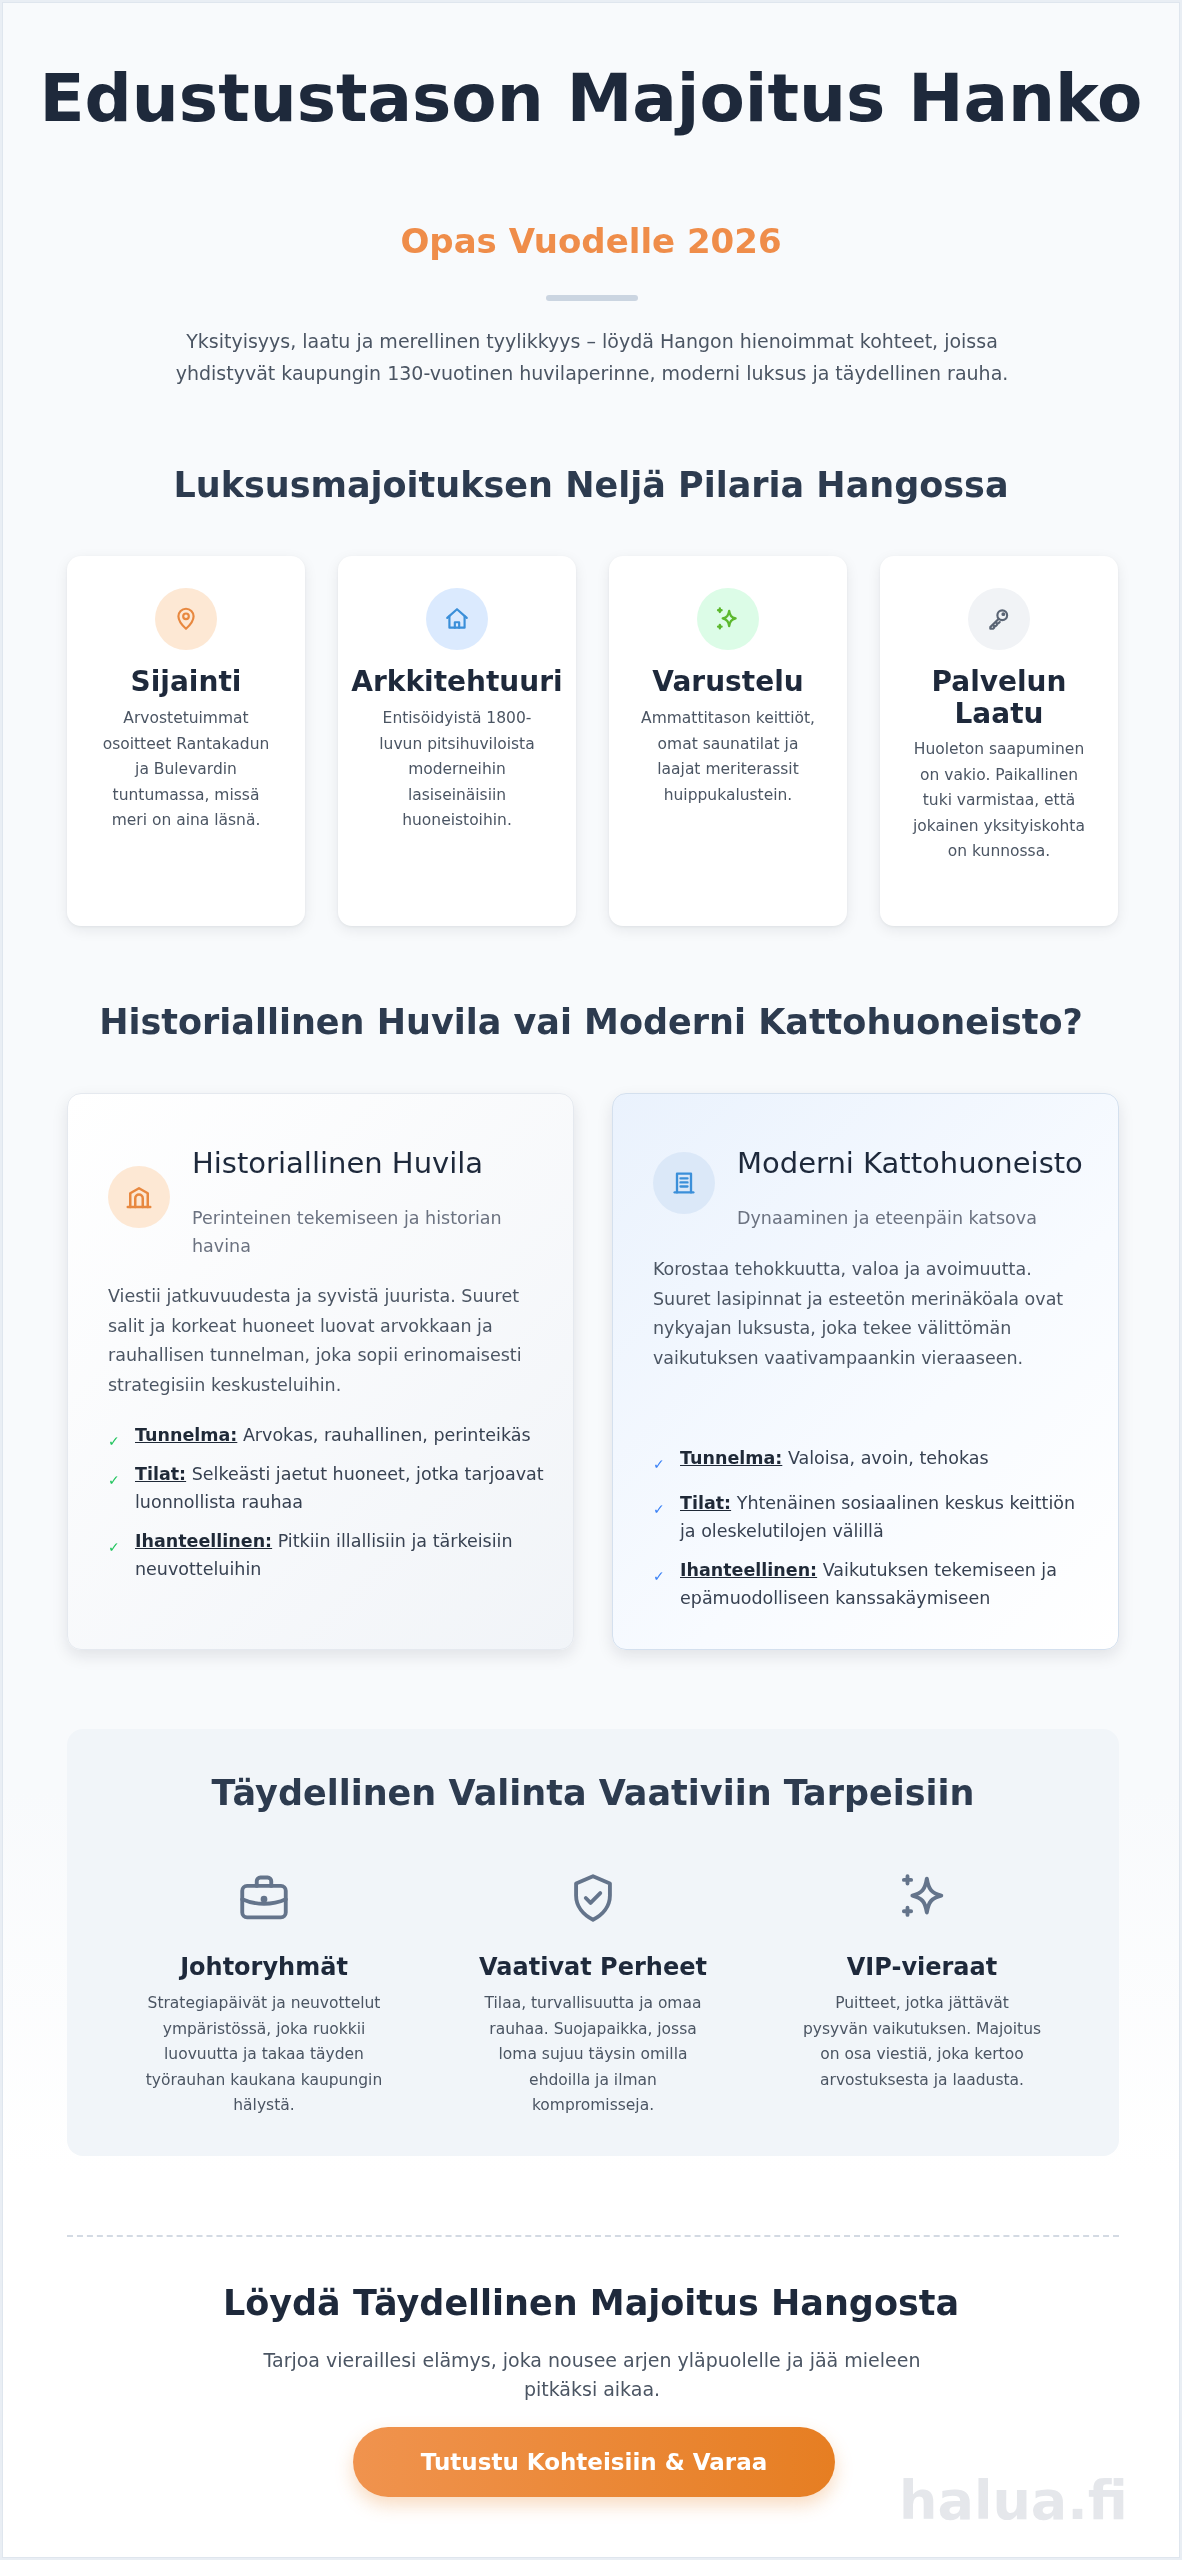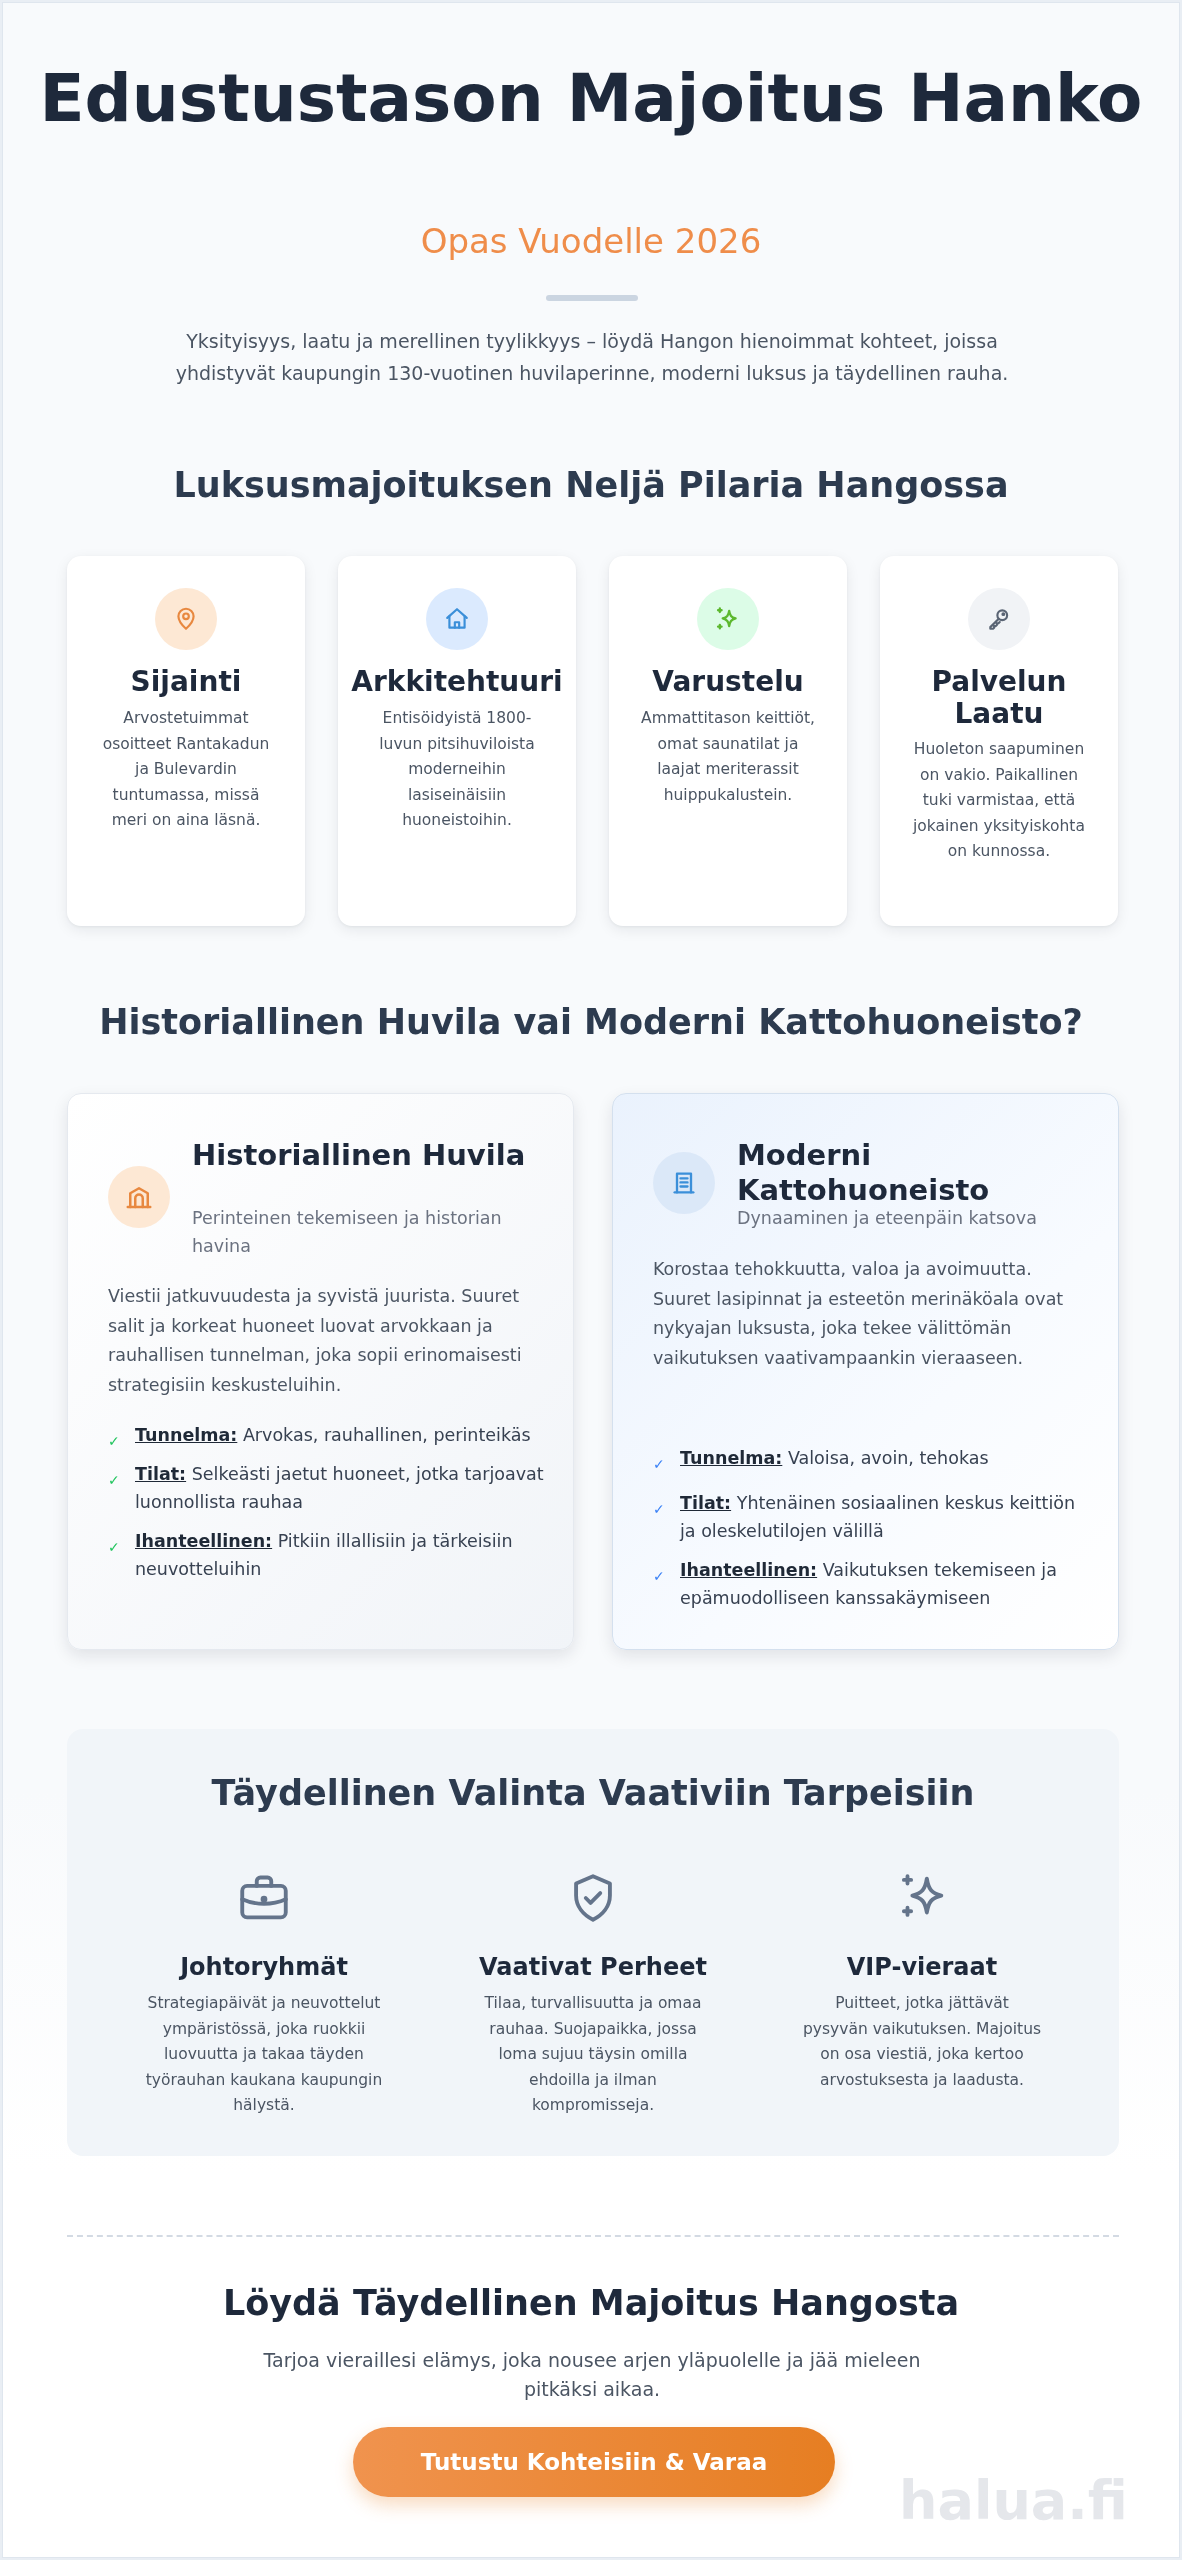--- a/index.html
+++ b/index.html
@@ -15,21 +15,21 @@
     background: linear-gradient(180deg, #f8fafc 0%, #f8fafc 70%, #ffffff 85%, #ffffff 100%);
     border: 1px solid #dfe6ee;
   }
   .hero { position: absolute; left: 0; top: 0; width: 100%; text-align: center; }
   .hero-title {
     position: absolute; left: 0; width: 100%; top: 60px;
     font-size: 66px; font-weight: bold; line-height: 72px; color: #1e293b; letter-spacing: 0px;
   }
   .hero-sub {
     position: absolute; left: 0; width: 100%; top: 218px;
-    font-size: 34px; font-weight: normal; color: #ef8d4a;
+    font-size: 34px; font-weight: bold; color: #ef8d4a;
   }
   .hero-rule {
     position: absolute; left: 543px; top: 292px; width: 92px; height: 6px;
     border-radius: 3px; background: #cbd5e1;
   }
   .hero-desc {
     position: absolute; left: 140px; width: 898px; top: 322px;
     font-size: 19px; line-height: 32px; color: #4b5563; text-align: center;
   }
   .section-title {
@@ -60,22 +60,22 @@
     position: absolute; top: 0; width: 507px; height: 557px; border-radius: 14px;
     box-shadow: 0 6px 16px rgba(15,23,42,0.10);
   }
   .ccard.hist { left: 0; background: linear-gradient(135deg, #ffffff 0%, #f1f4f8 100%); border: 1px solid #e5e9ef; }
   .ccard.mod { left: 545px; background: linear-gradient(135deg, #eaf2fd 0%, #f8fbff 60%, #ffffff 100%); border: 1px solid #d4e0ee; }
   .ccard .cic {
     position: absolute; left: 40px; width: 62px; height: 62px; border-radius: 50%;
     display: flex; align-items: center; justify-content: center;
   }
   .ccard .ctitle {
-    position: absolute; left: 124px; width: 360px; top: 44px;
-    font-size: 29px; font-weight: bold; line-height: 35px; color: #1e293b;
+    position: absolute; left: 124px; width: 360px; top: 52px;
+    font-size: 29px; font-weight: normal; line-height: 35px; color: #1e293b;
   }
   .ccard .csub {
     position: absolute; left: 124px; width: 340px;
     font-size: 17.5px; line-height: 28px; color: #6b7280;
   }
   .ccard .cdesc {
     position: absolute; left: 40px; width: 440px;
     font-size: 17.5px; line-height: 29.5px; color: #4b5563;
   }
   .ccard ul { list-style: none; position: absolute; left: 40px; width: 440px; }

